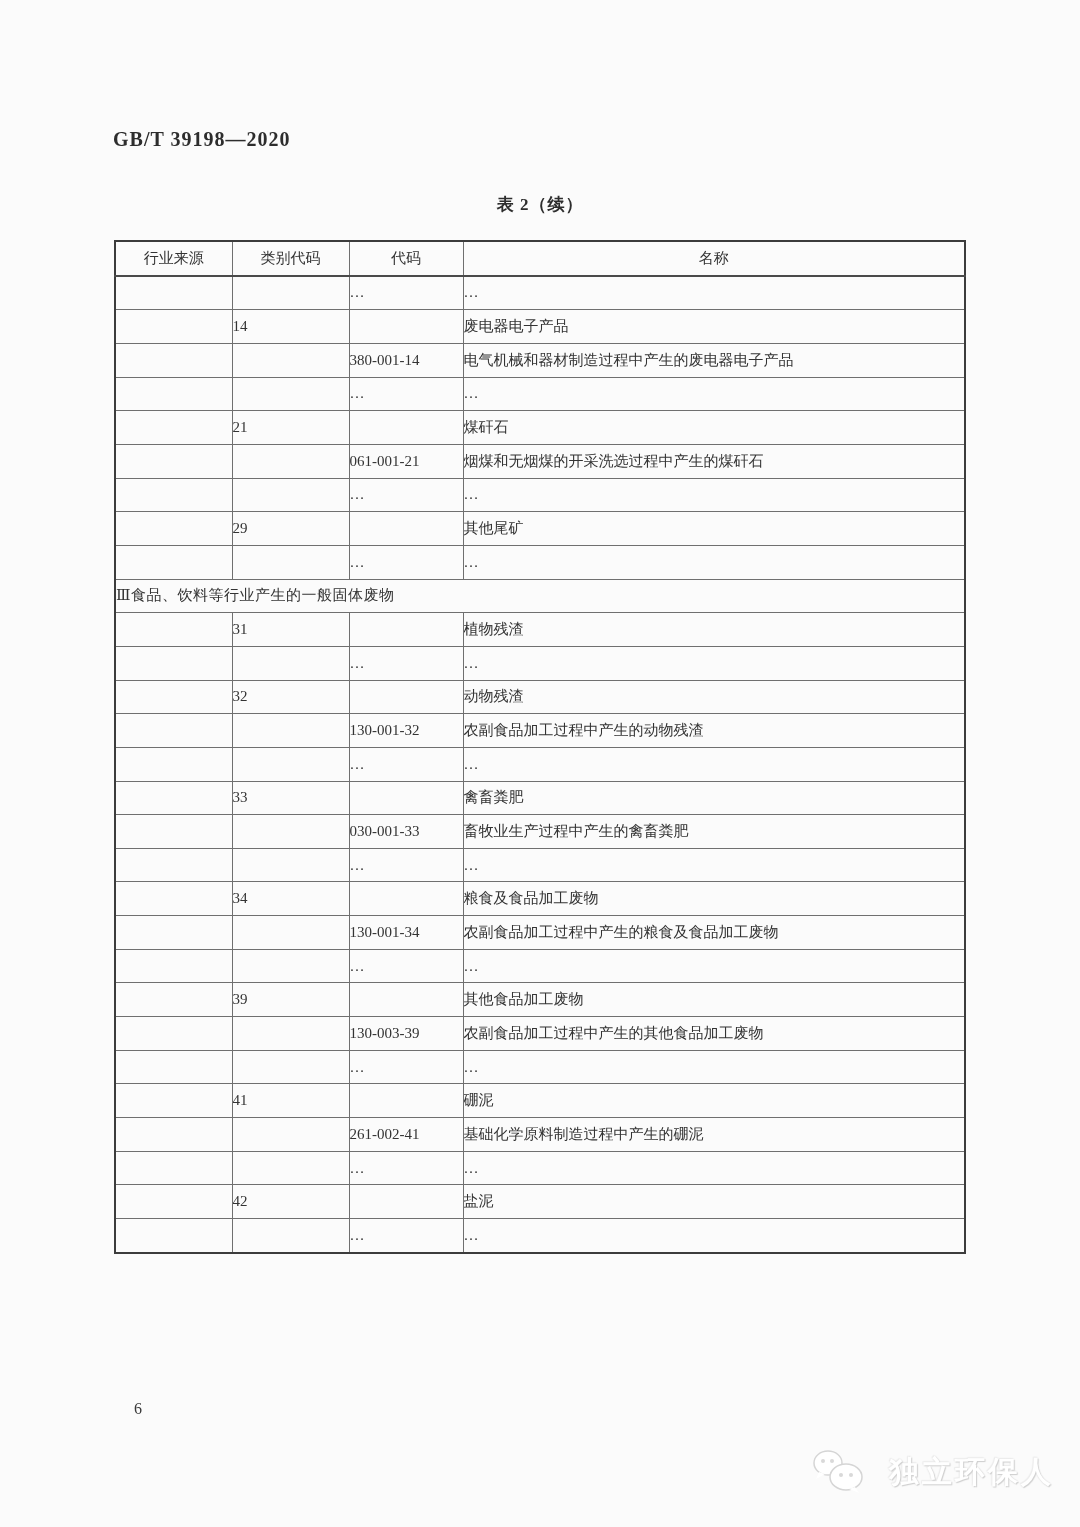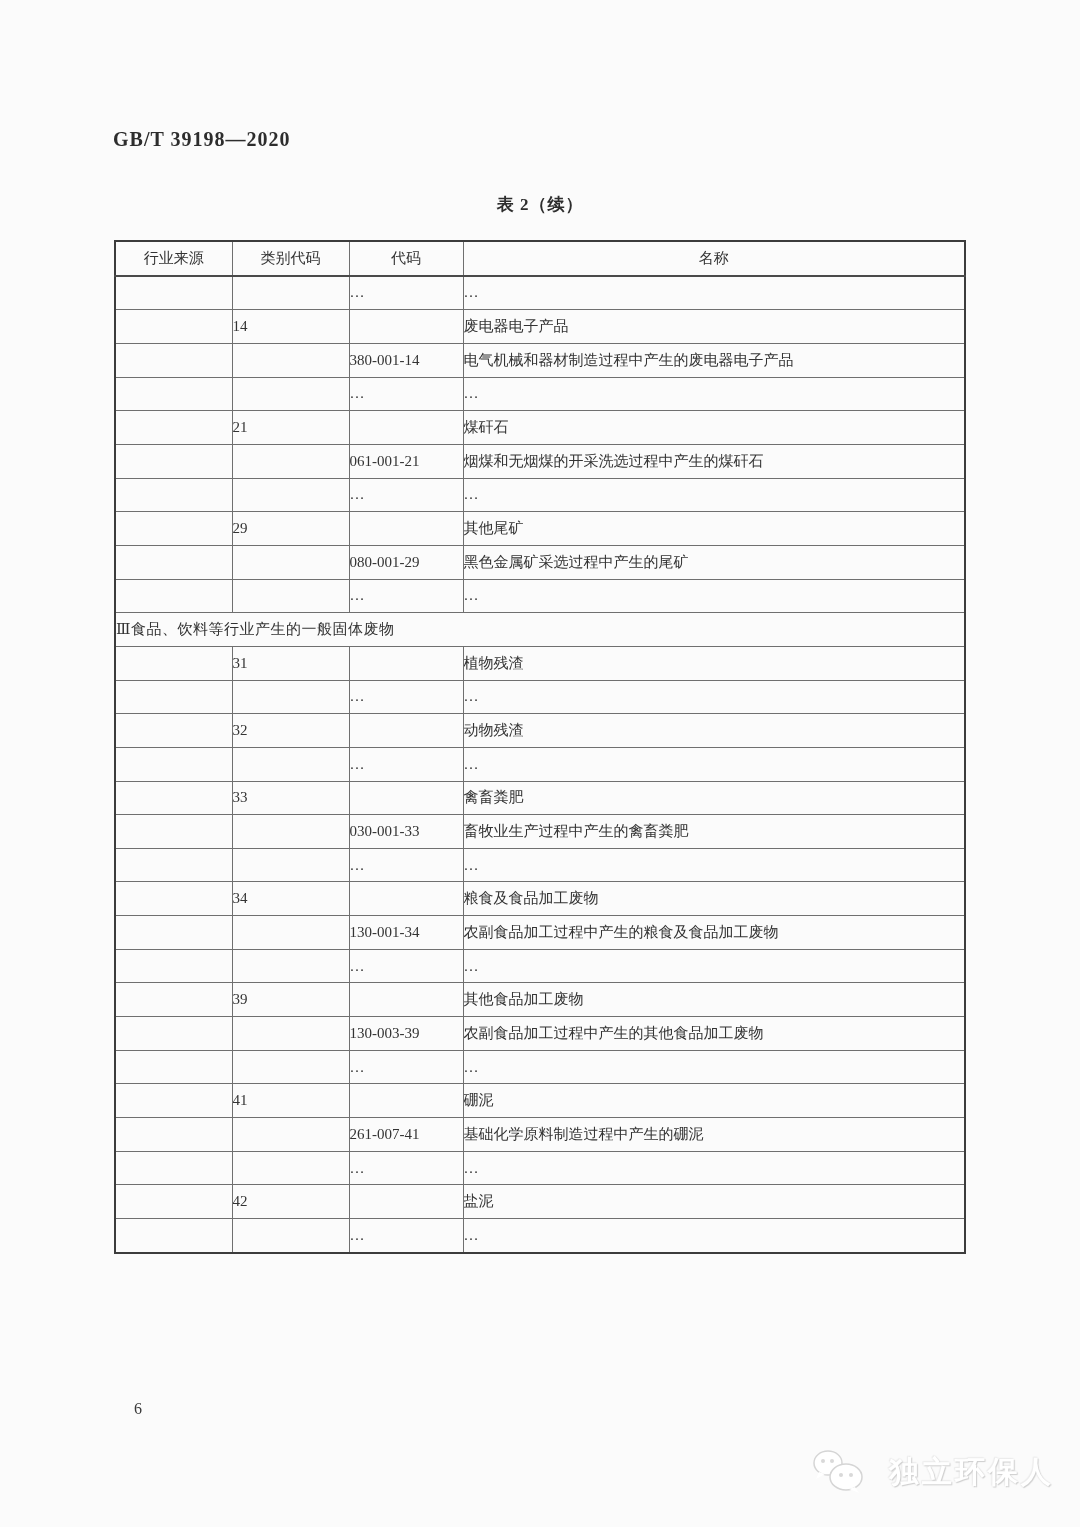--- a/index.html
+++ b/index.html
@@ -154,26 +154,20 @@
         </tr>
         <tr>
           <td class="cell-industry"></td>
           <td class="cell-category">29</td>
           <td class="cell-code"></td>
           <td class="cell-name">其他尾矿</td>
         </tr>
         <tr>
           <td class="cell-industry"></td>
           <td class="cell-category"></td>
-          <td class="cell-code">080-001-29</td>
-          <td class="cell-name">黑色金属矿采选过程中产生的尾矿</td>
-        </tr>
-        <tr>
-          <td class="cell-industry"></td>
-          <td class="cell-category"></td>
           <td class="cell-code">…</td>
           <td class="cell-name">…</td>
         </tr>
         <tr>
           <td colspan="4" class="section-cell">Ⅲ食品、饮料等行业产生的一般固体废物</td>
         </tr>
         <tr>
           <td class="cell-industry"></td>
           <td class="cell-category">31</td>
           <td class="cell-code"></td>
@@ -183,20 +177,26 @@
           <td class="cell-industry"></td>
           <td class="cell-category"></td>
           <td class="cell-code">…</td>
           <td class="cell-name">…</td>
         </tr>
         <tr>
           <td class="cell-industry"></td>
           <td class="cell-category">32</td>
           <td class="cell-code"></td>
           <td class="cell-name">动物残渣</td>
+        </tr>
+        <tr>
+          <td class="cell-industry"></td>
+          <td class="cell-category"></td>
+          <td class="cell-code">130-001-32</td>
+          <td class="cell-name">农副食品加工过程中产生的动物残渣</td>
         </tr>
         <tr>
           <td class="cell-industry"></td>
           <td class="cell-category"></td>
           <td class="cell-code">…</td>
           <td class="cell-name">…</td>
         </tr>
         <tr>
           <td class="cell-industry"></td>
           <td class="cell-category">33</td>
@@ -253,21 +253,21 @@
         </tr>
         <tr>
           <td class="cell-industry"></td>
           <td class="cell-category">41</td>
           <td class="cell-code"></td>
           <td class="cell-name">硼泥</td>
         </tr>
         <tr>
           <td class="cell-industry"></td>
           <td class="cell-category"></td>
-          <td class="cell-code">261-007-41</td>
+          <td class="cell-code">261-002-41</td>
           <td class="cell-name">基础化学原料制造过程中产生的硼泥</td>
         </tr>
         <tr>
           <td class="cell-industry"></td>
           <td class="cell-category"></td>
           <td class="cell-code">…</td>
           <td class="cell-name">…</td>
         </tr>
         <tr>
           <td class="cell-industry"></td>

